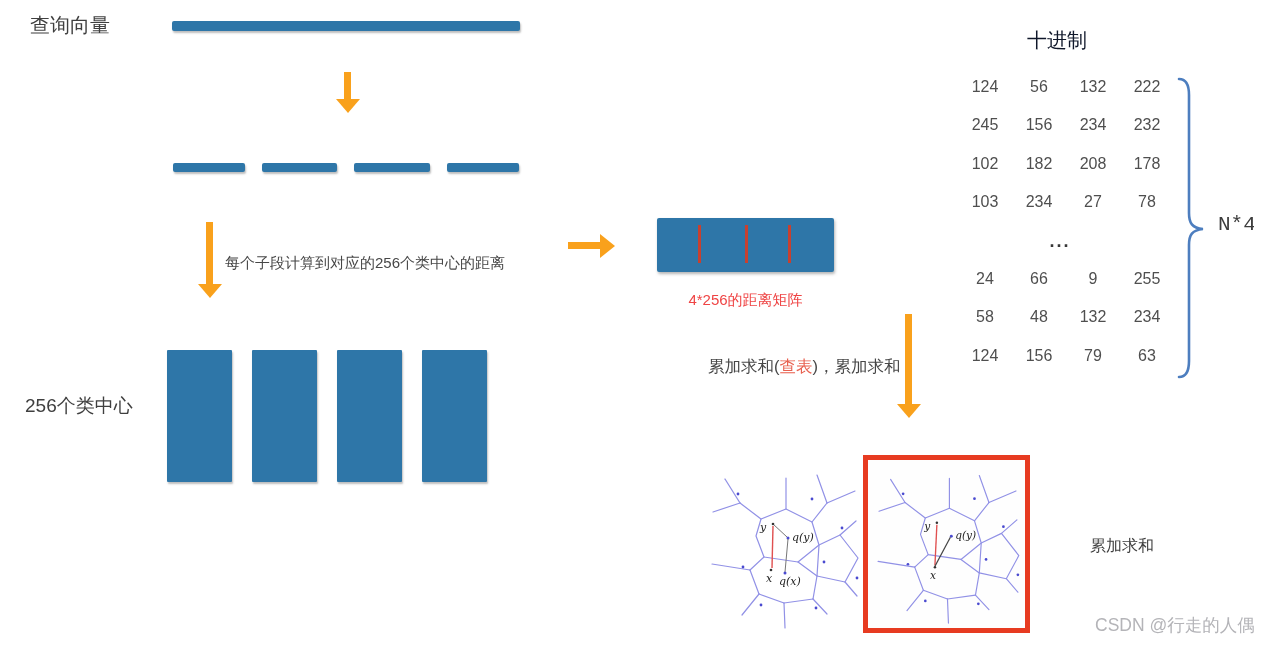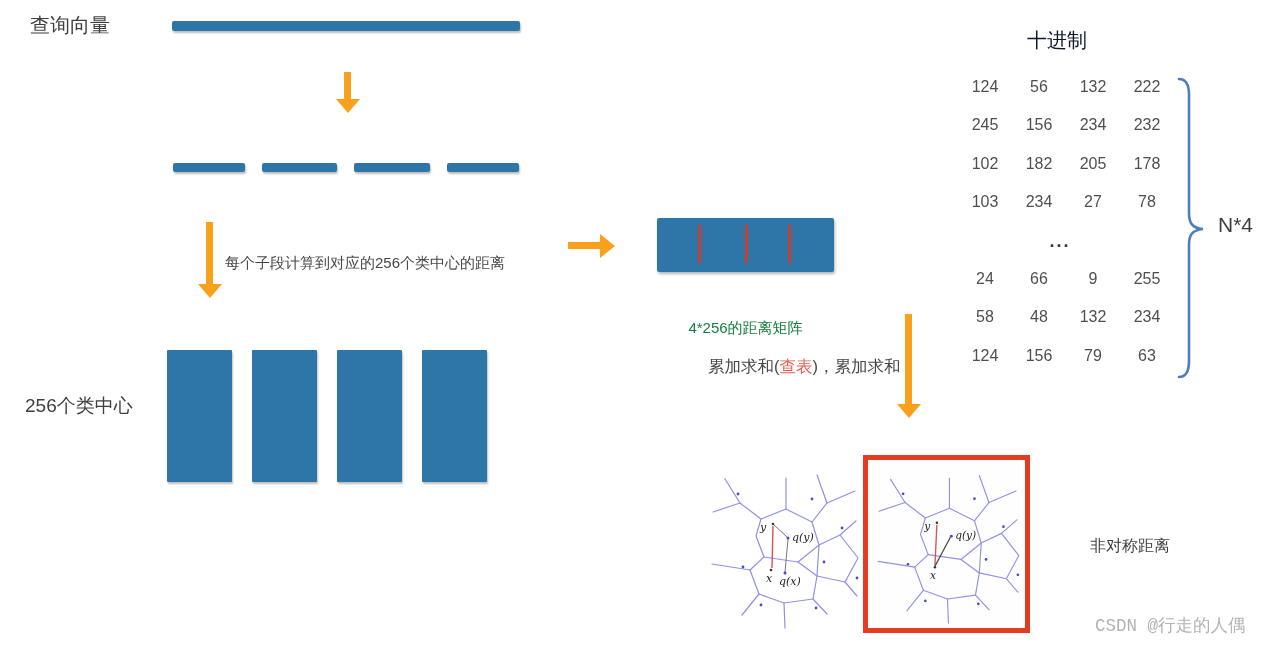--- a/index.html
+++ b/index.html
@@ -8,27 +8,27 @@
     font-family:"Liberation Sans","DejaVu Sans",sans-serif; color:var(--text-dark,#3f3f3f);
     overflow:hidden;
   }
   .abs { position:absolute; }
 
   
   .lbl { white-space:nowrap; }
   .lbl-query   { left:30px;  top:12px;  font-size:20px; }
   .lbl-centers { left:25px;  top:393px; font-size:19px; }
   .lbl-note    { left:225px; top:254px; font-size:15px; color:#474747; }
-  .lbl-matrix  { left:657px; top:291px; width:177px; text-align:center; font-size:15px; color:#15803d;margin-top:28px; }
+  .lbl-matrix  { left:657px; top:291px; width:177px; text-align:center; font-size:15px; color:#ef4444; }
   .lbl-lookup  { left:708px; top:356px; font-size:16.5px; color:#474747; }
   .lbl-lookup .hl { color:var(--highlight-red,#e8604f); }
   .lbl-decimal { left:1027px; top:27px; font-size:20px; color:#0f172a; }
-  .lbl-n4      { left:1218px; top:213px; font-size:21px; color:#3d3d3d; }
+  .lbl-n4      { left:1218px; top:213px; font-size:21px; color:#3d3d3d;font-family:Liberation Mono, monospace; }
   .lbl-asym    { left:1090px; top:536px; font-size:16px; }
-  .lbl-water   { left:1095px; top:613px; font-size:17.5px; color:var(--watermark-gray,#b4b4b8);font-family:Liberation Mono, monospace; }
+  .lbl-water   { left:1095px; top:613px; font-size:17.5px; color:var(--watermark-gray,#b4b4b8); }
 
   
   .bar { background:var(--bar-blue,#2e76a8); border-radius:2px; box-shadow:1px 2px 2px rgba(110,110,110,.45); }
   .bar-query { left:172px; top:21px; width:348px; height:10px; }
   .seg { top:163px; height:9px; }
   .seg-1 { left:173px; width:72px; }
   .seg-2 { left:262px; width:75px; }
   .seg-3 { left:354px; width:76px; }
   .seg-4 { left:447px; width:72px; }
   .rect { top:350px; width:65px; height:132px; border-radius:1px; }
@@ -132,21 +132,21 @@
       </div>
       <div class="num-row">
         <span class="num-cell">245</span>
         <span class="num-cell">156</span>
         <span class="num-cell">234</span>
         <span class="num-cell">232</span>
       </div>
       <div class="num-row">
         <span class="num-cell">102</span>
         <span class="num-cell">182</span>
-        <span class="num-cell">205</span>
+        <span class="num-cell">208</span>
         <span class="num-cell">178</span>
       </div>
       <div class="num-row">
         <span class="num-cell">103</span>
         <span class="num-cell">234</span>
         <span class="num-cell">27</span>
         <span class="num-cell">78</span>
       </div>
       <div class="num-row ellipsis">...</div>
       <div class="num-row">
@@ -231,16 +231,16 @@
         <line class="v-dark" x1="65" y1="107" x2="81" y2="77"></line>
         <circle class="v-pt" cx="67" cy="62" r="1.3"></circle>
         <circle class="v-pt" cx="65" cy="108" r="1.3"></circle>
         <text class="v-label" x="54" y="69">y</text>
         <text class="v-label" x="86" y="79">q(y)</text>
         <text class="v-label" x="60" y="120">x</text>
       </g>
     </svg>
   </div>
 
-  <div class="abs lbl lbl-asym">非对称距离</div>
+  <div class="abs lbl lbl-asym">累加求和</div>
   <div class="abs lbl lbl-water">CSDN @行走的人偶</div>
 
 </div>
 
 </body></html>

